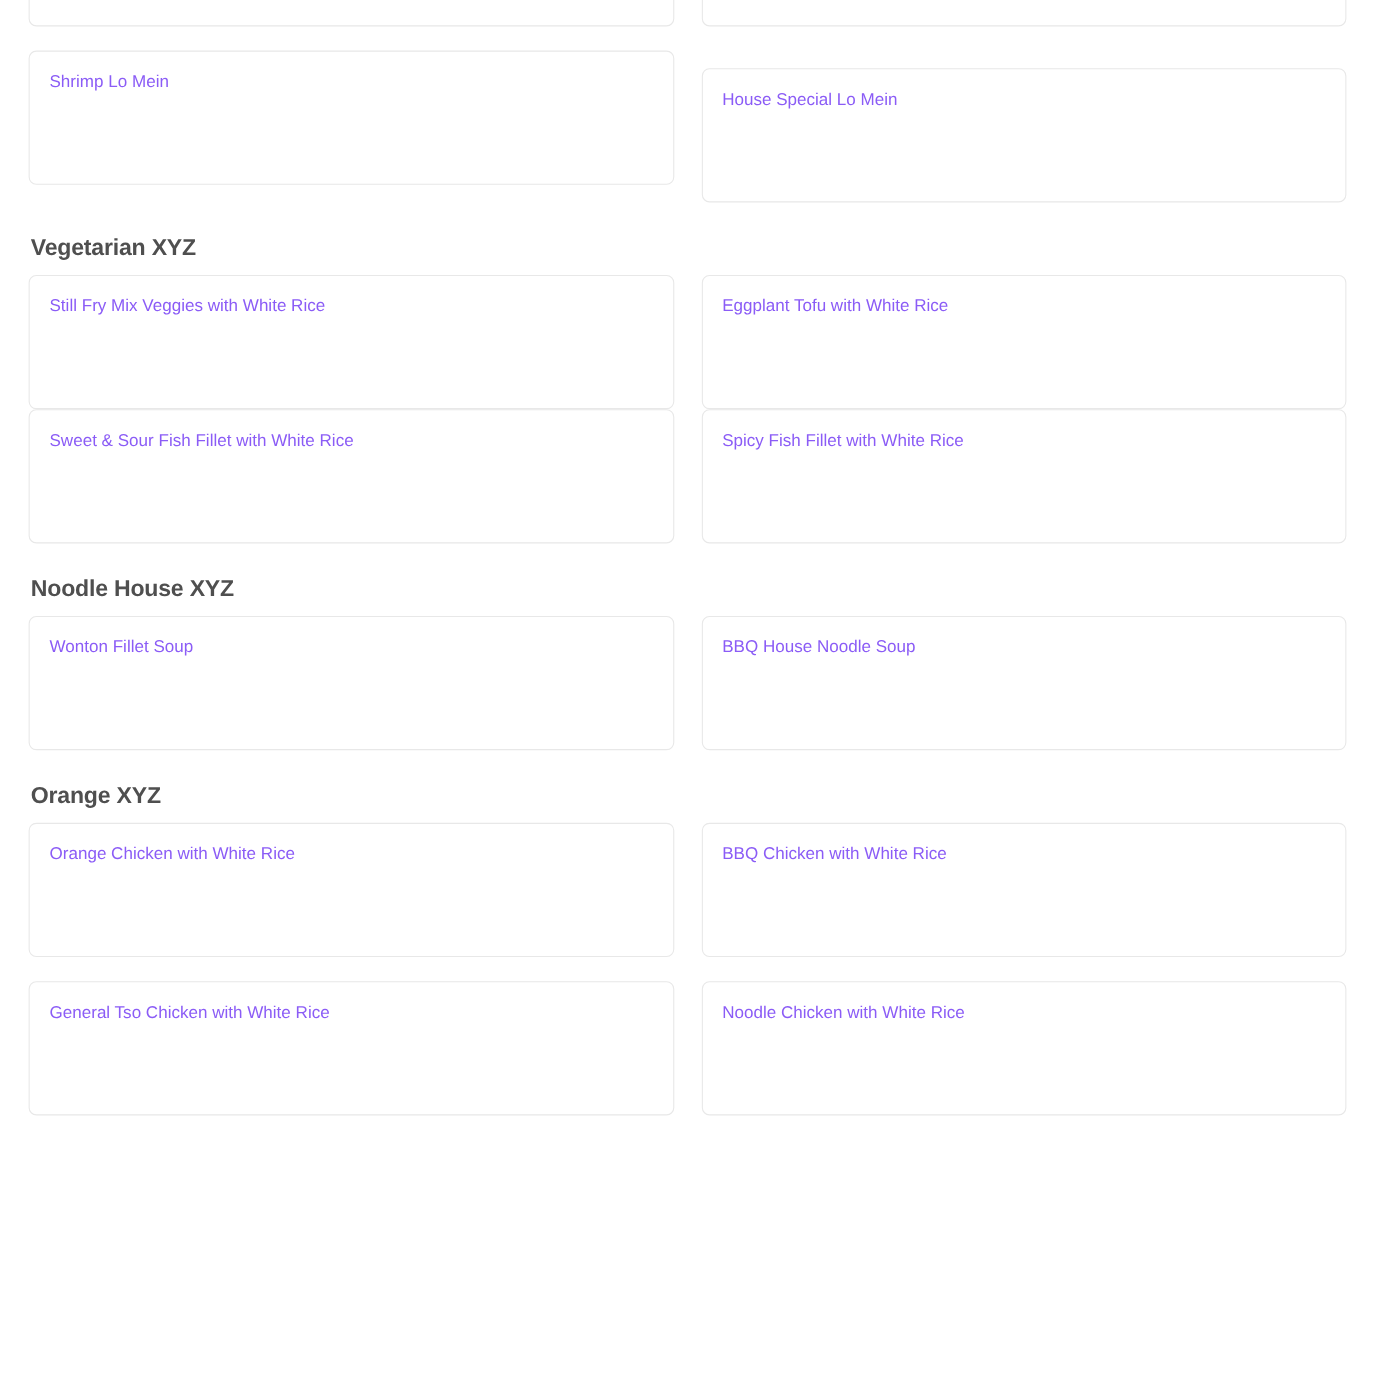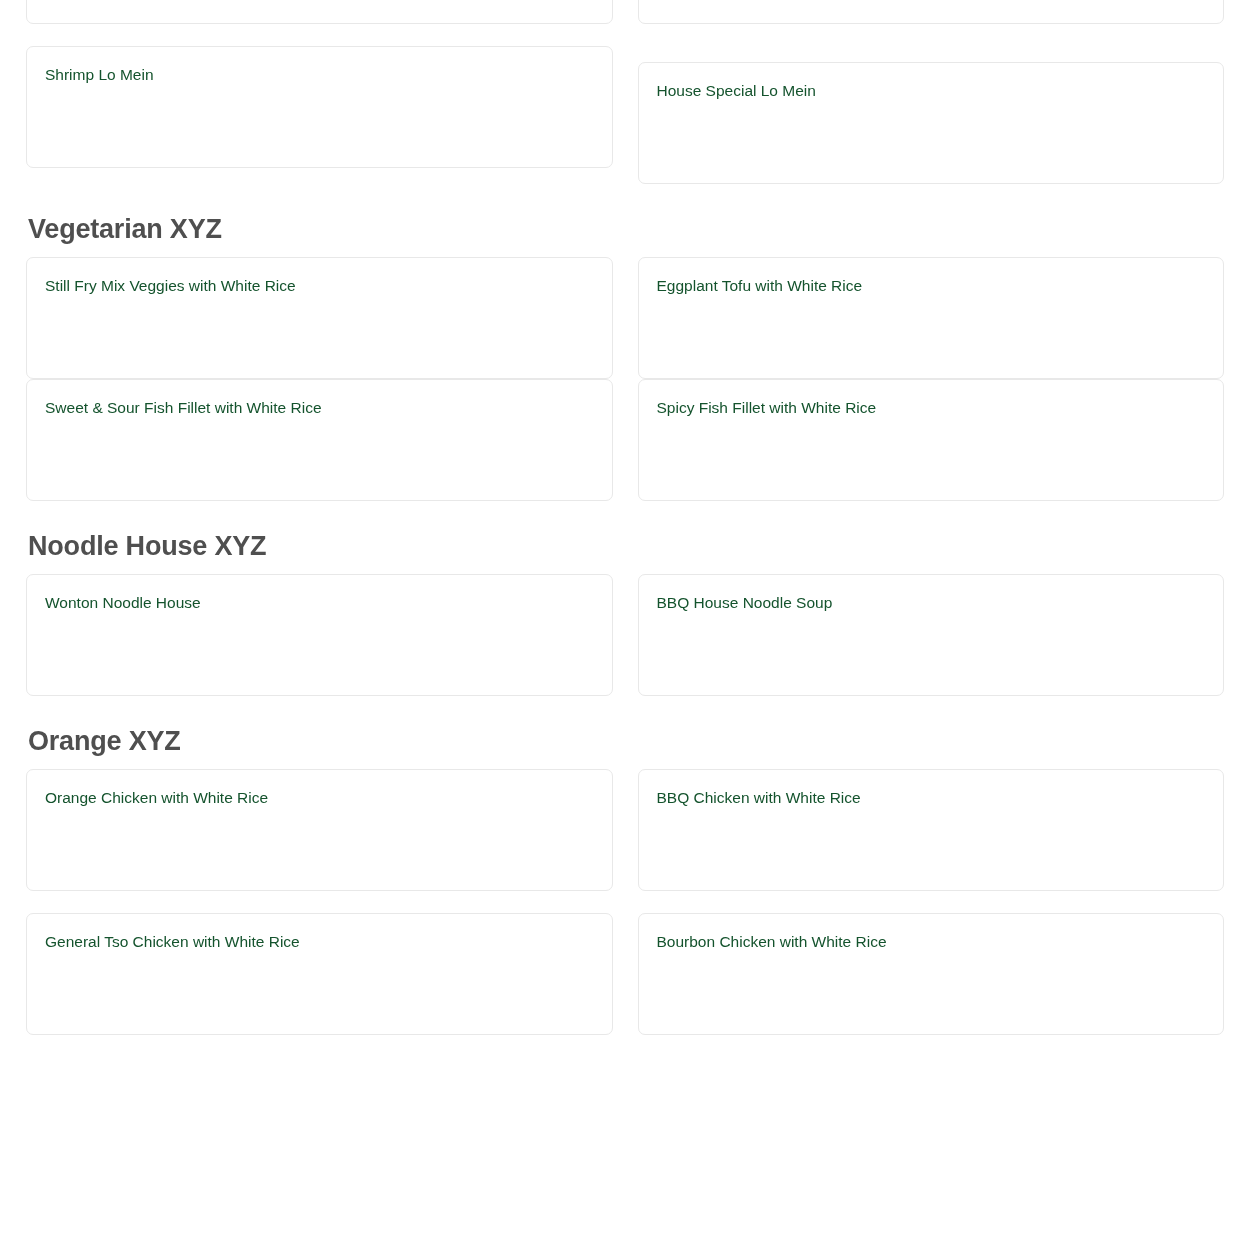--- a/index.html
+++ b/index.html
@@ -17,21 +17,21 @@
   .page {
     position: relative;
     width: 1250px;
     padding: 0 26px;
     box-sizing: border-box;
   }
   .section {
     margin-bottom: 0;
   }
   .section-title {
-    font-size: 27px;
+    font-size: 21px;
     font-weight: bold;
     color: #4f4f4f;
     letter-spacing: -0.2px;
     margin: 30px 0 12px 2px;
   }
   .grid {
     display: grid;
     grid-template-columns: 1fr 1fr;
     column-gap: 25px;
     row-gap: 22px;
@@ -39,21 +39,21 @@
   .card {
     border: 1px solid #e8e8e8;
     border-radius: 7px;
     height: 122px;
     box-sizing: border-box;
     padding: 19px 18px;
     background: #fff;
   }
   .card-title {
     font-size: 15.5px;
-    color: #14532d;
+    color: #8b5cf6;
     line-height: 1.2;
   }
   
   .clipped-section .card {
     height: 122px;
     margin-top: -98px;
   }
   .clipped-row {
     margin-bottom: 22px;
   }
@@ -102,39 +102,39 @@
       <div class="card">
         <div class="card-title">Spicy Fish Fillet with White Rice</div>
       </div>
     </div>
   </div>
 
   <div class="section">
     <div class="section-title">Noodle House XYZ</div>
     <div class="grid">
       <div class="card">
-        <div class="card-title">Wonton Noodle House</div>
+        <div class="card-title">Wonton Fillet Soup</div>
       </div>
       <div class="card">
         <div class="card-title">BBQ House Noodle Soup</div>
       </div>
     </div>
   </div>
 
   <div class="section">
     <div class="section-title">Orange XYZ</div>
     <div class="grid">
       <div class="card">
         <div class="card-title">Orange Chicken with White Rice</div>
       </div>
       <div class="card">
         <div class="card-title">BBQ Chicken with White Rice</div>
       </div>
       <div class="card">
         <div class="card-title">General Tso Chicken with White Rice</div>
       </div>
       <div class="card">
-        <div class="card-title">Bourbon Chicken with White Rice</div>
+        <div class="card-title">Noodle Chicken with White Rice</div>
       </div>
     </div>
   </div>
 
 </div>
 
 </body></html>

